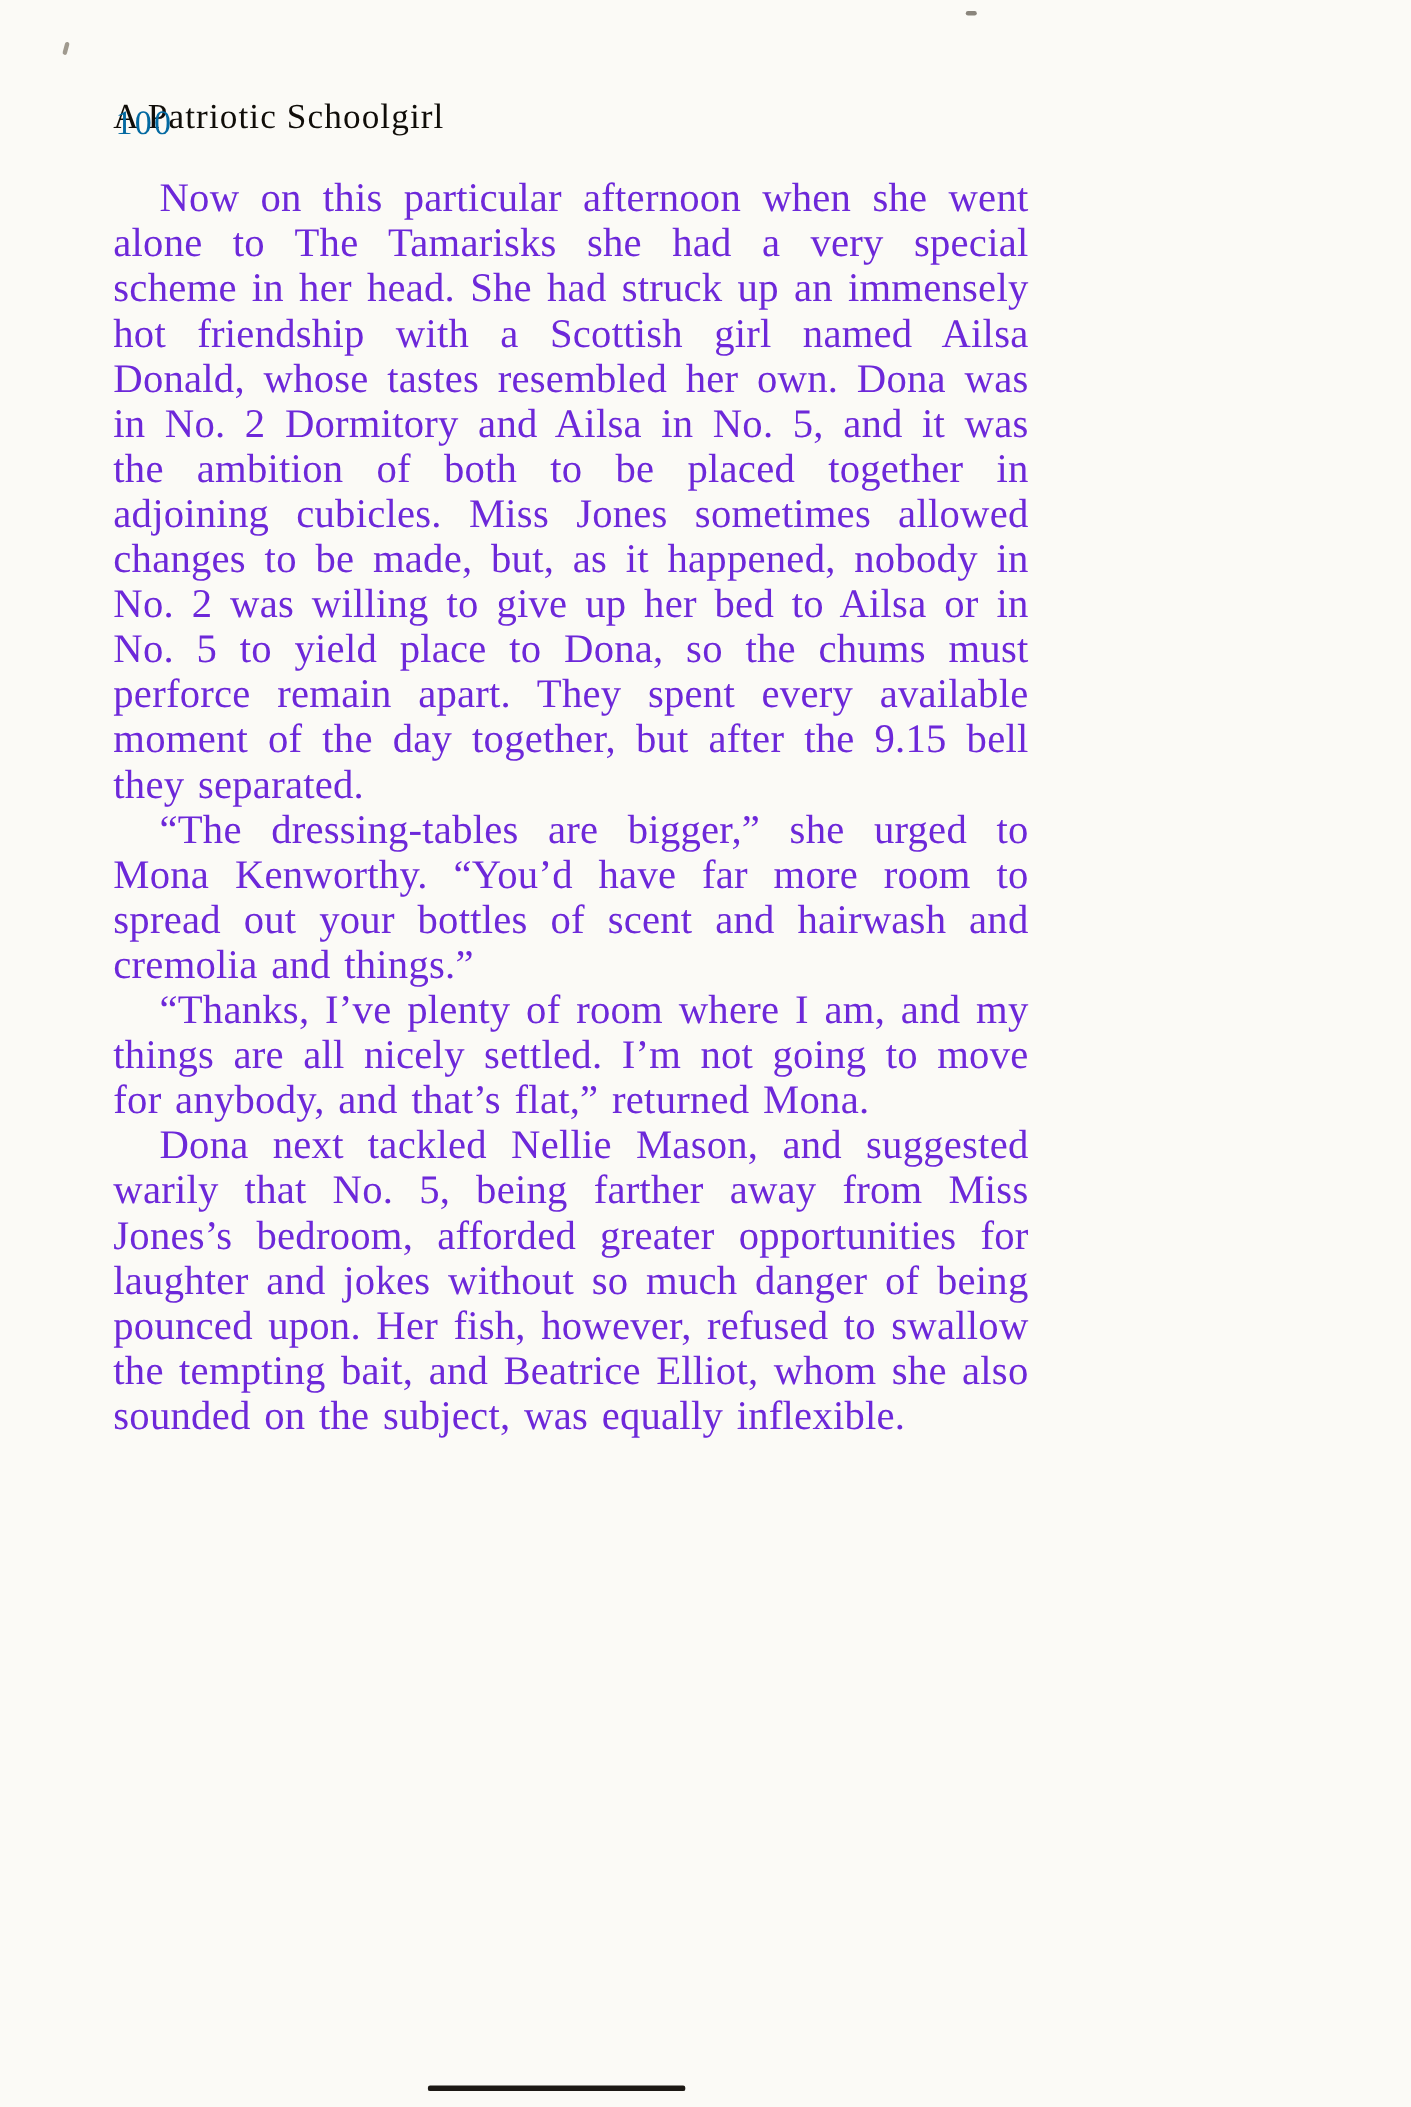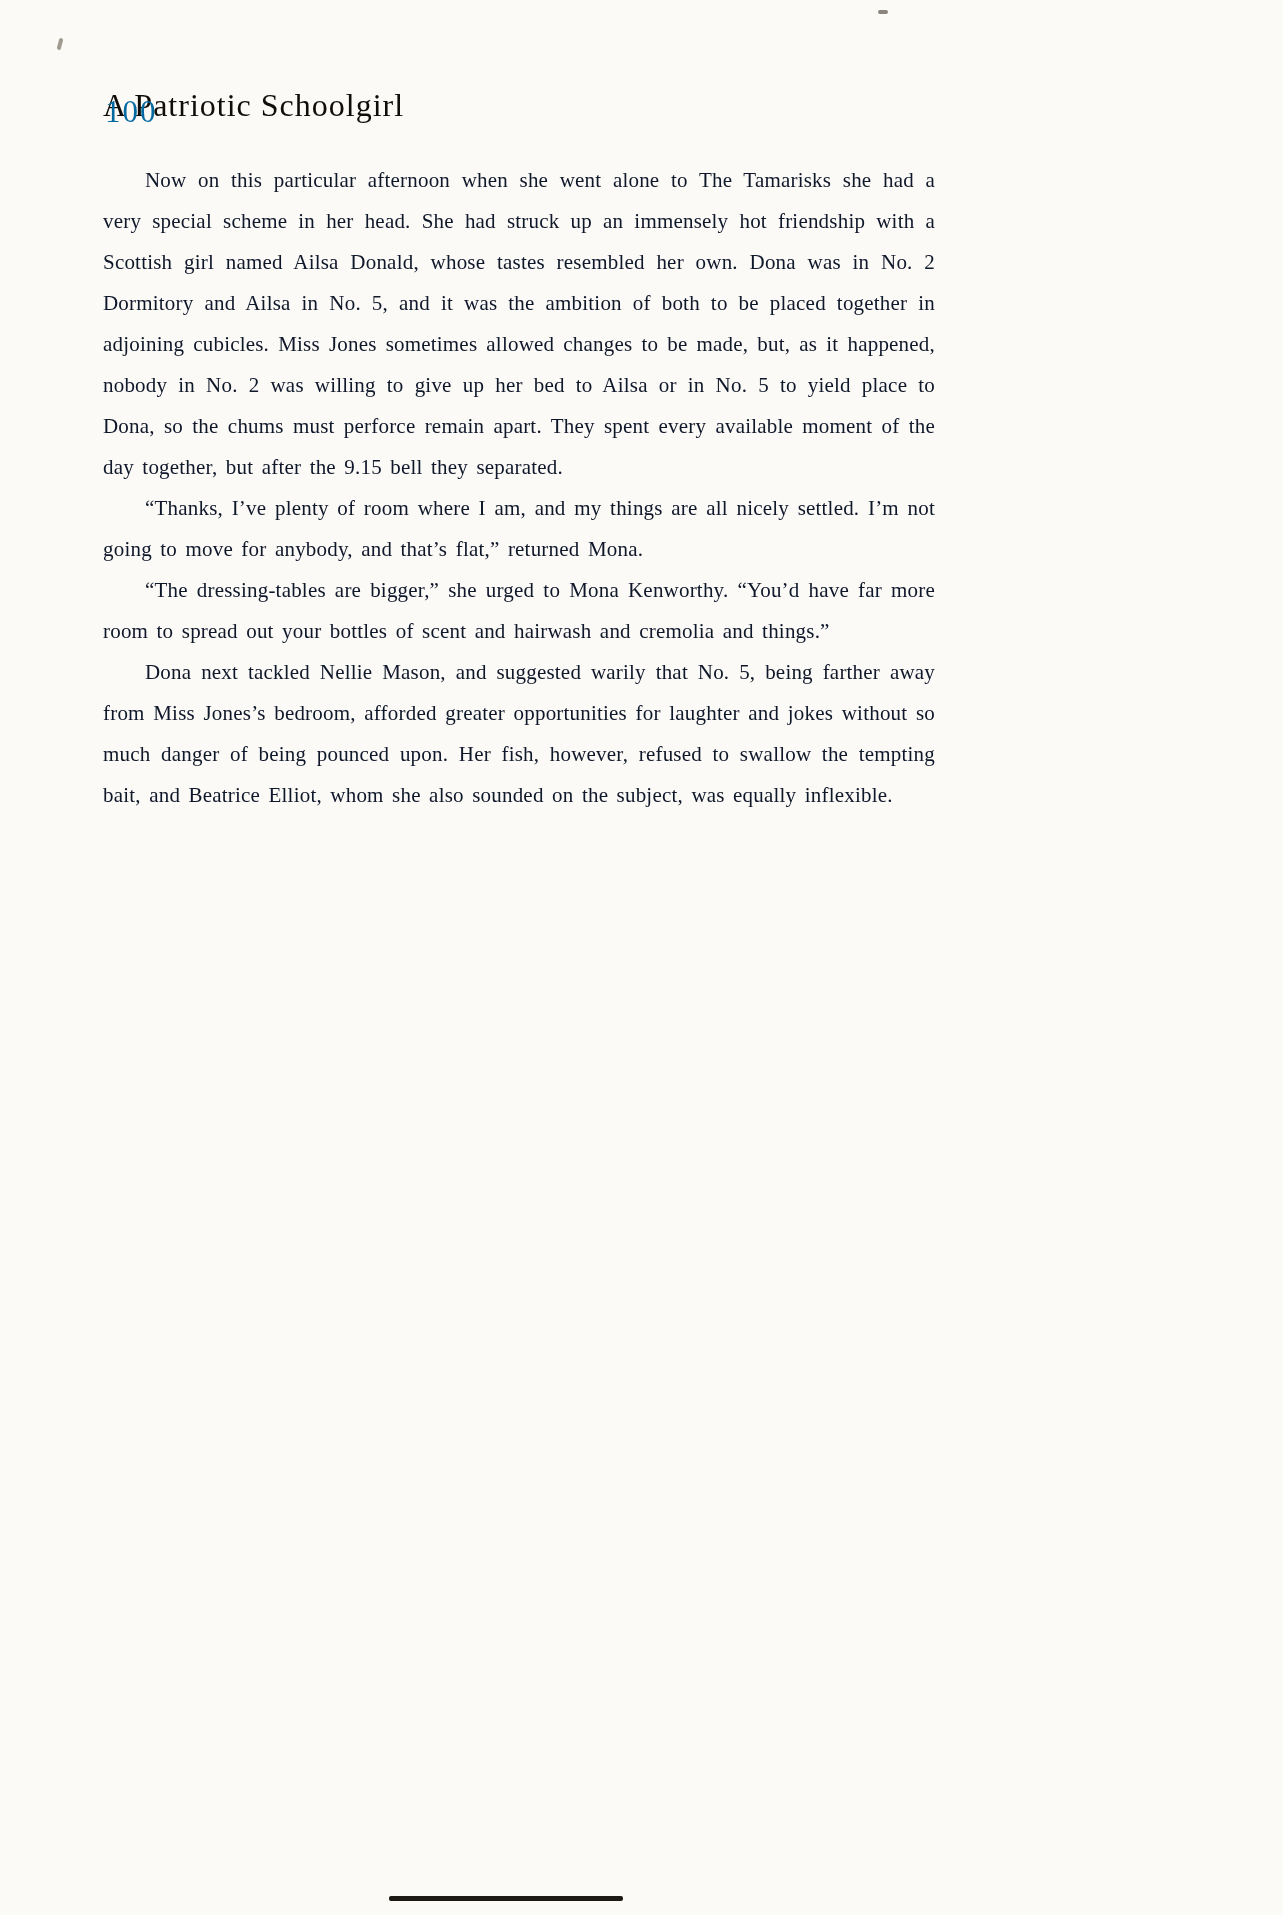--- a/index.html
+++ b/index.html
@@ -45,27 +45,27 @@
     text-align: left;
     font-size: 32px;
     font-weight: 400;
     letter-spacing: 1px;
     color: #100d09;
     line-height: 62px;
     white-space: nowrap;
   }
   .body p {
     margin: 0;
-    font-size: 21px;
+    font-size: 37px;
     line-height: 41px;
     text-align: justify;
     text-indent: 42px;
     word-spacing: 3px;
     letter-spacing: 0.2px;
-    color: #0f172a;
+    color: #6d28d9;
   }
   
   .artifact-bottom-line {
     position: absolute;
     left: 389px;
     top: 1896px;
     width: 234px;
     height: 5px;
     background: #1c1814;
     border-radius: 2px;
@@ -97,22 +97,22 @@
 
   <div class="content">
 
     <header class="header">
       <span class="page-number">100</span>
       <h1 class="title">A Patriotic Schoolgirl</h1>
     </header>
 
     <main class="body">
       <p>Now on this particular afternoon when she went alone to The Tamarisks she had a very special scheme in her head.  She had struck up an immensely hot friendship with a Scottish girl named Ailsa Donald, whose tastes resembled her own. Dona was in No. 2 Dormitory and Ailsa in No. 5, and it was the ambition of both to be placed together in adjoining cubicles.  Miss Jones sometimes allowed changes to be made, but, as it happened, nobody in No. 2 was willing to give up her bed to Ailsa or in No. 5 to yield place to Dona, so the chums must perforce remain apart. They spent every available moment of the day together, but after the 9.15 bell they separated.</p>
+      <p>“The dressing-tables are bigger,” she urged to Mona Kenworthy.  “You’d have far more room to spread out your bottles of scent and hairwash and cremolia and things.”</p>
       <p>“Thanks, I’ve plenty of room where I am, and my things are all nicely settled.  I’m not going to move for anybody, and that’s flat,” returned Mona.</p>
-      <p>“The dressing-tables are bigger,” she urged to Mona Kenworthy.  “You’d have far more room to spread out your bottles of scent and hairwash and cremolia and things.”</p>
       <p>Dona next tackled Nellie Mason, and suggested warily that No. 5, being farther away from Miss Jones’s bedroom, afforded greater opportunities for laughter and jokes without so much danger of being pounced upon.  Her fish, however, refused to swallow the tempting bait, and Beatrice Elliot, whom she also sounded on the subject, was equally inflexible.</p>
     </main>
 
   </div>
 
   <div class="artifact-bottom-line"></div>
   <div class="artifact-top-right"></div>
   <div class="artifact-top-left"></div>
 
 </div>

